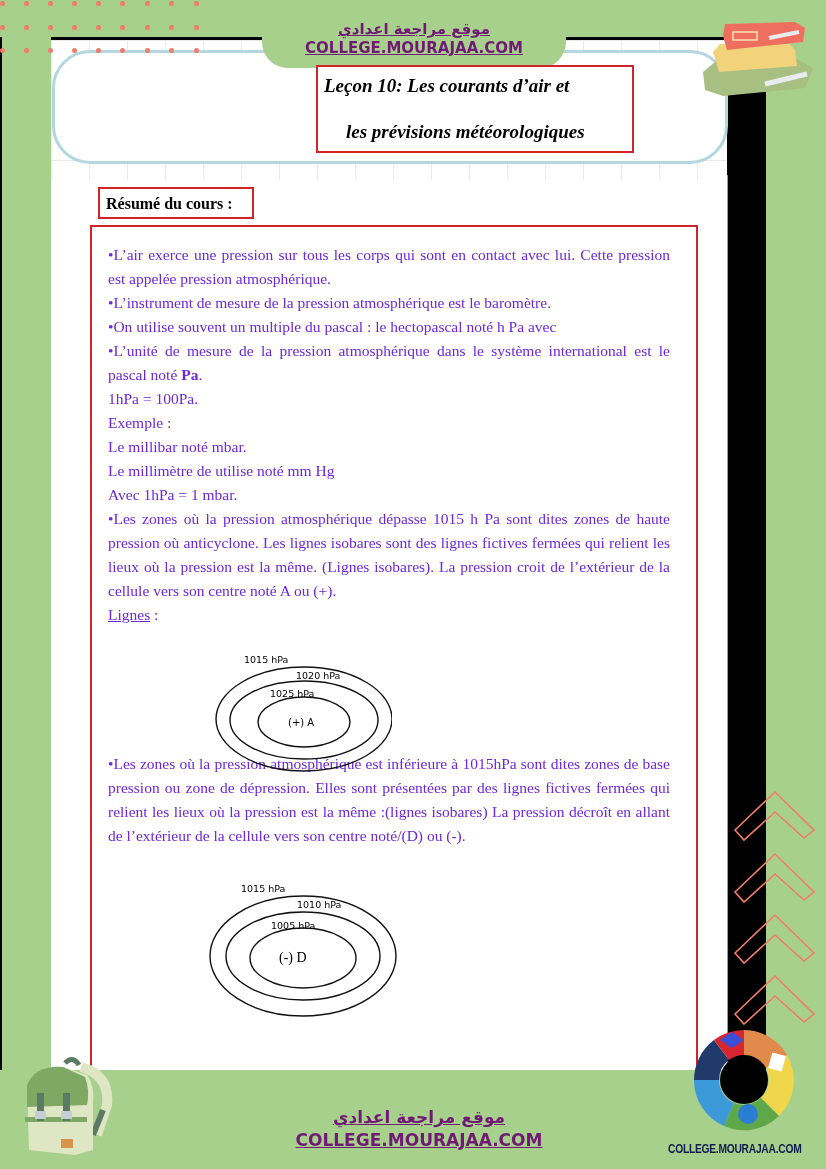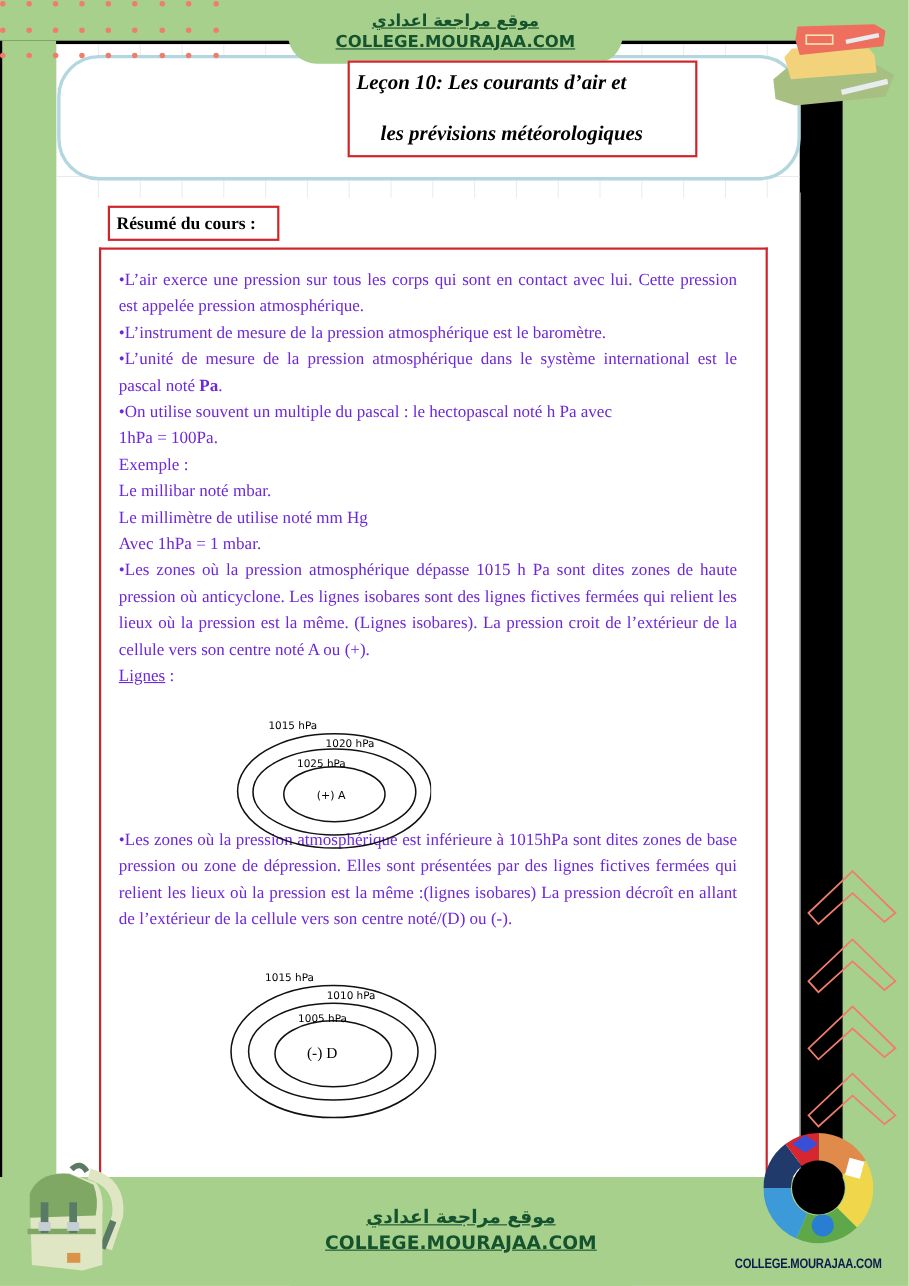--- a/index.html
+++ b/index.html
@@ -6,25 +6,25 @@
   body { width:826px; height:1169px; position:relative; overflow:hidden; background:#a8d08d; font-family:"Liberation Serif", serif; }
   .black-frame { position:absolute; left:0; top:37px; width:766px; height:1033px; background:#000; }
   .green-left { position:absolute; left:2px; top:37px; width:49px; height:1033px; background:#a8d08d; }
   .paper { position:absolute; left:51px; top:40px; width:676px; height:1030px; background:#fff; }
   .grid-bg { position:absolute; left:51px; top:40px; width:676px; height:140px;
     background-image: linear-gradient(#e6e6e6 1px, transparent 1px), linear-gradient(90deg, #e6e6e6 1px, transparent 1px);
     background-size: 38px 40px; opacity:0.8; }
   .header-pill { position:absolute; left:52px; top:50px; width:676px; height:114px; border:3px solid #b3d6df; border-radius:38px; background:#fff; box-sizing:border-box; }
   .dots { position:absolute; left:0; top:0; width:200px; height:55px; }
   .dot { position:absolute; width:5px; height:5px; border-radius:50%; background:#ef7d6a; }
-  .banner { position:absolute; background:#a8d08d; color:#14532d; text-align:center; font-family:"DejaVu Sans", sans-serif; font-weight:bold; }
+  .banner { position:absolute; background:#a8d08d; color:#701a75; text-align:center; font-family:"DejaVu Sans", sans-serif; font-weight:bold;margin-top:10px; }
   .banner-top { left:262px; top:0; width:304px; height:58px; border-radius:0 0 26px 26px; font-size:15px; line-height:19px; padding-top:10px; box-sizing:border-box; }
   .banner-bottom { left:264px; top:1070px; width:310px; height:99px; border-radius:26px 26px 0 0; font-size:17px; line-height:23px; padding-top:26px; box-sizing:border-box; }
   .banner span { display:block; text-decoration:underline; }
-  .title-box { position:absolute; left:316px; top:55px; width:318px; height:88px; border:2.5px solid #d1232a; box-sizing:border-box; background:#fff; font-weight:bold; font-style:italic; font-size:19px; }
+  .title-box { position:absolute; left:316px; top:65px; width:318px; height:88px; border:2.5px solid #d1232a; box-sizing:border-box; background:#fff; font-weight:bold; font-style:italic; font-size:19px; }
   .title-l1 { position:absolute; left:6px; top:8px; white-space:nowrap; }
   .title-l2 { position:absolute; left:28px; top:54px; white-space:nowrap; }
   .resume-box { position:absolute; left:98px; top:187px; width:156px; height:32px; border:2.5px solid #d1232a; box-sizing:border-box; font-weight:bold; font-size:16px; padding:6px 0 0 6px; }
   .content-box { position:absolute; left:90px; top:225px; width:608px; height:850px; border:2.5px solid #d1232a; border-bottom:none; box-sizing:border-box; }
   .content { position:absolute; left:108px; top:243px; width:562px; font-size:15.5px; line-height:24px; color:#6d28d9; }
   .content p { margin:0; text-align:justify; }
   .u { text-decoration:underline; }
   .diagram { position:absolute; }
   .diagram svg text { font-family:"DejaVu Sans", sans-serif; }
   .gray-line { position:absolute; left:727px; top:175px; width:1px; height:895px; background:#999; }
@@ -95,22 +95,22 @@
   <div class="title-l2">les prévisions météorologiques</div>
 </div>
 
 <div class="resume-box">Résumé du cours :</div>
 
 <div class="content-box"></div>
 
 <div class="content">
   <p>•L’air exerce une pression sur tous les corps qui sont en contact avec lui. Cette pression est appelée pression atmosphérique.</p>
   <p>•L’instrument de mesure de la pression atmosphérique est le baromètre.</p>
+  <p>•On utilise souvent un multiple du pascal : le hectopascal noté h Pa avec</p>
   <p><span>•L’unité de mesure de la pression atmosphérique dans le système international est le pascal noté </span><b>Pa</b><span>.</span></p>
-  <p>•On utilise souvent un multiple du pascal : le hectopascal noté h Pa avec</p>
   <p>1hPa = 100Pa.</p>
   <p>Exemple :</p>
   <p>Le millibar noté mbar.</p>
   <p>Le millimètre de utilise noté mm Hg</p>
   <p>Avec 1hPa = 1 mbar.</p>
   <p>•Les zones où la pression atmosphérique dépasse 1015 h Pa sont dites zones de haute pression où anticyclone. Les lignes isobares sont des lignes fictives fermées qui relient les lieux où la pression est la même. (Lignes isobares). La pression croit de l’extérieur de  la cellule vers son centre noté A ou (+).</p>
   <p><span class="u">Lignes</span><span> :</span></p>
   <div style="height:125px"></div>
   <p>•Les zones où la pression atmosphérique est inférieure à 1015hPa sont dites zones de base pression ou zone de dépression.  Elles sont présentées par des lignes fictives fermées qui relient les lieux où la pression est la même :(lignes isobares) La pression décroît en allant de l’extérieur de la cellule vers son centre noté/(D) ou (-).</p>
 </div>

